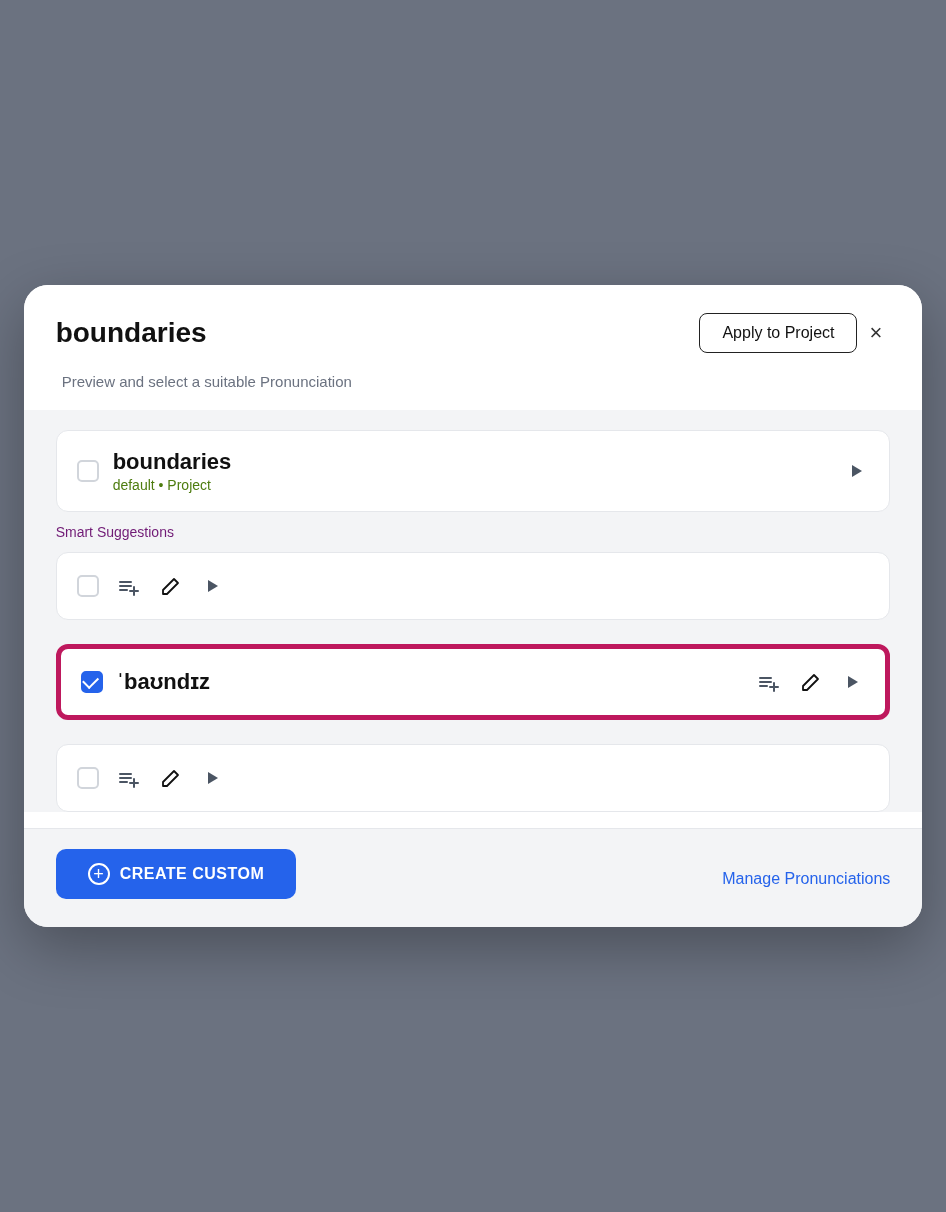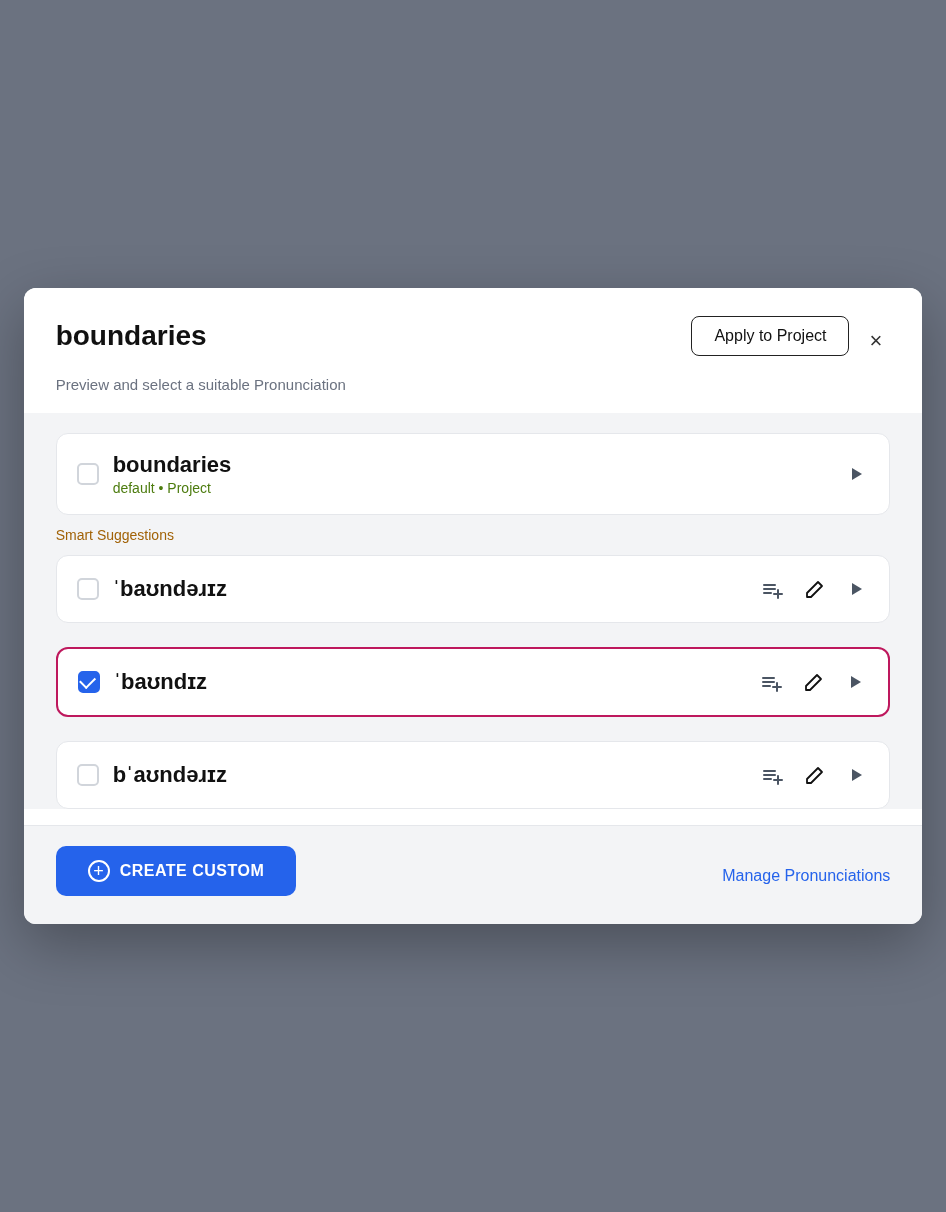--- a/index.html
+++ b/index.html
@@ -8,21 +8,21 @@
       background: #6b7280;
       display: flex;
       justify-content: center;
       align-items: center;
       min-height: 100vh;
       font-family: -apple-system, BlinkMacSystemFont, 'Segoe UI', sans-serif;
     }
 
     .modal {
       background: #fff;
-      border-radius: 12px;
+      border-radius: 24px;
       width: 900px;
       max-width: 95vw;
       overflow: hidden;
       box-shadow: 0 20px 60px rgba(0,0,0,0.3);
     }
 
     .modal-header {
       padding: 28px 32px 20px;
       display: flex;
       align-items: center;
@@ -31,22 +31,22 @@
     }
 
     .modal-title {
       font-size: 28px;
       font-weight: 700;
       color: #111;
     }
 
     .header-right {
       display: flex;
-      align-items: flex-end;
-      gap: 12px;
+      align-items: center;
+      gap: 4px;
     }
 
     .apply-btn {
       border: 1.5px solid #222;
       background: #fff;
       border-radius: 8px;
       padding: 10px 22px;
       font-size: 16px;
       font-weight: 500;
       cursor: pointer;
@@ -61,39 +61,40 @@
       color: #333;
       padding: 4px 8px;
       line-height: 1;
     }
 
     .modal-subtitle {
       padding: 0 32px 20px;
       font-size: 15px;
       color: #6b7280;
       background: #fff;
+      margin-left: 6px;
     }
 
     .modal-body {
       background: #f3f4f6;
       padding: 20px 32px 0;
     }
 
     .pronunciation-card {
       background: #fff;
       border-radius: 12px;
       padding: 18px 20px;
       display: flex;
       align-items: center;
       gap: 14px;
       margin-bottom: 12px;
     }
 
     .pronunciation-card.selected {
-      border: 2px solid #be185d;
+      border: 5px solid #be185d;
     }
 
     .pronunciation-card.unselected {
       border: 1.5px solid #e5e7eb;
     }
 
     .checkbox {
       width: 22px;
       height: 22px;
       border-radius: 5px;
@@ -160,21 +161,21 @@
       cursor: pointer;
       color: #4b5563;
       font-size: 16px;
       padding: 4px;
       display: flex;
       align-items: center;
     }
 
     .smart-suggestions-label {
       font-size: 14px;
-      color: #a16207;
+      color: #701a75;
       margin: 4px 0 12px;
       font-weight: 500;
     }
 
     .modal-footer {
       background: #f3f4f6;
       padding: 20px 32px 28px;
       display: flex;
       align-items: center;
       justify-content: space-between;
@@ -252,23 +253,20 @@
         <svg width="18" height="18" viewBox="0 0 18 18" fill="none">
           <polygon points="5,3 15,9 5,15" fill="#4b5563"></polygon>
         </svg>
       </button>
     </div>
 
     <div class="smart-suggestions-label">Smart Suggestions</div>
 
     <div class="pronunciation-card unselected">
       <div class="checkbox"></div>
-      <div class="card-content">
-        <div class="word-title">ˈbaʊndəɹɪz</div>
-      </div>
       <div class="card-actions">
         <button class="action-btn">
           <svg width="22" height="22" viewBox="0 0 22 22" fill="none">
             <line x1="3" y1="7" x2="14" y2="7" stroke="#4b5563" stroke-width="2" stroke-linecap="round"></line>
             <line x1="3" y1="11" x2="14" y2="11" stroke="#4b5563" stroke-width="2" stroke-linecap="round"></line>
             <line x1="3" y1="15" x2="10" y2="15" stroke="#4b5563" stroke-width="2" stroke-linecap="round"></line>
             <line x1="17" y1="12" x2="17" y2="20" stroke="#4b5563" stroke-width="2" stroke-linecap="round"></line>
             <line x1="13" y1="16" x2="21" y2="16" stroke="#4b5563" stroke-width="2" stroke-linecap="round"></line>
           </svg>
         </button>
@@ -312,23 +310,20 @@
             <polygon points="5,3 15,9 5,15" fill="#4b5563"></polygon>
           </svg>
         </button>
       </div>
     </div>
 
     <div class="spacer"></div>
 
     <div class="pronunciation-card unselected">
       <div class="checkbox"></div>
-      <div class="card-content">
-        <div class="word-title">bˈaʊndəɹɪz</div>
-      </div>
       <div class="card-actions">
         <button class="action-btn">
           <svg width="22" height="22" viewBox="0 0 22 22" fill="none">
             <line x1="3" y1="7" x2="14" y2="7" stroke="#4b5563" stroke-width="2" stroke-linecap="round"></line>
             <line x1="3" y1="11" x2="14" y2="11" stroke="#4b5563" stroke-width="2" stroke-linecap="round"></line>
             <line x1="3" y1="15" x2="10" y2="15" stroke="#4b5563" stroke-width="2" stroke-linecap="round"></line>
             <line x1="17" y1="12" x2="17" y2="20" stroke="#4b5563" stroke-width="2" stroke-linecap="round"></line>
             <line x1="13" y1="16" x2="21" y2="16" stroke="#4b5563" stroke-width="2" stroke-linecap="round"></line>
           </svg>
         </button>

